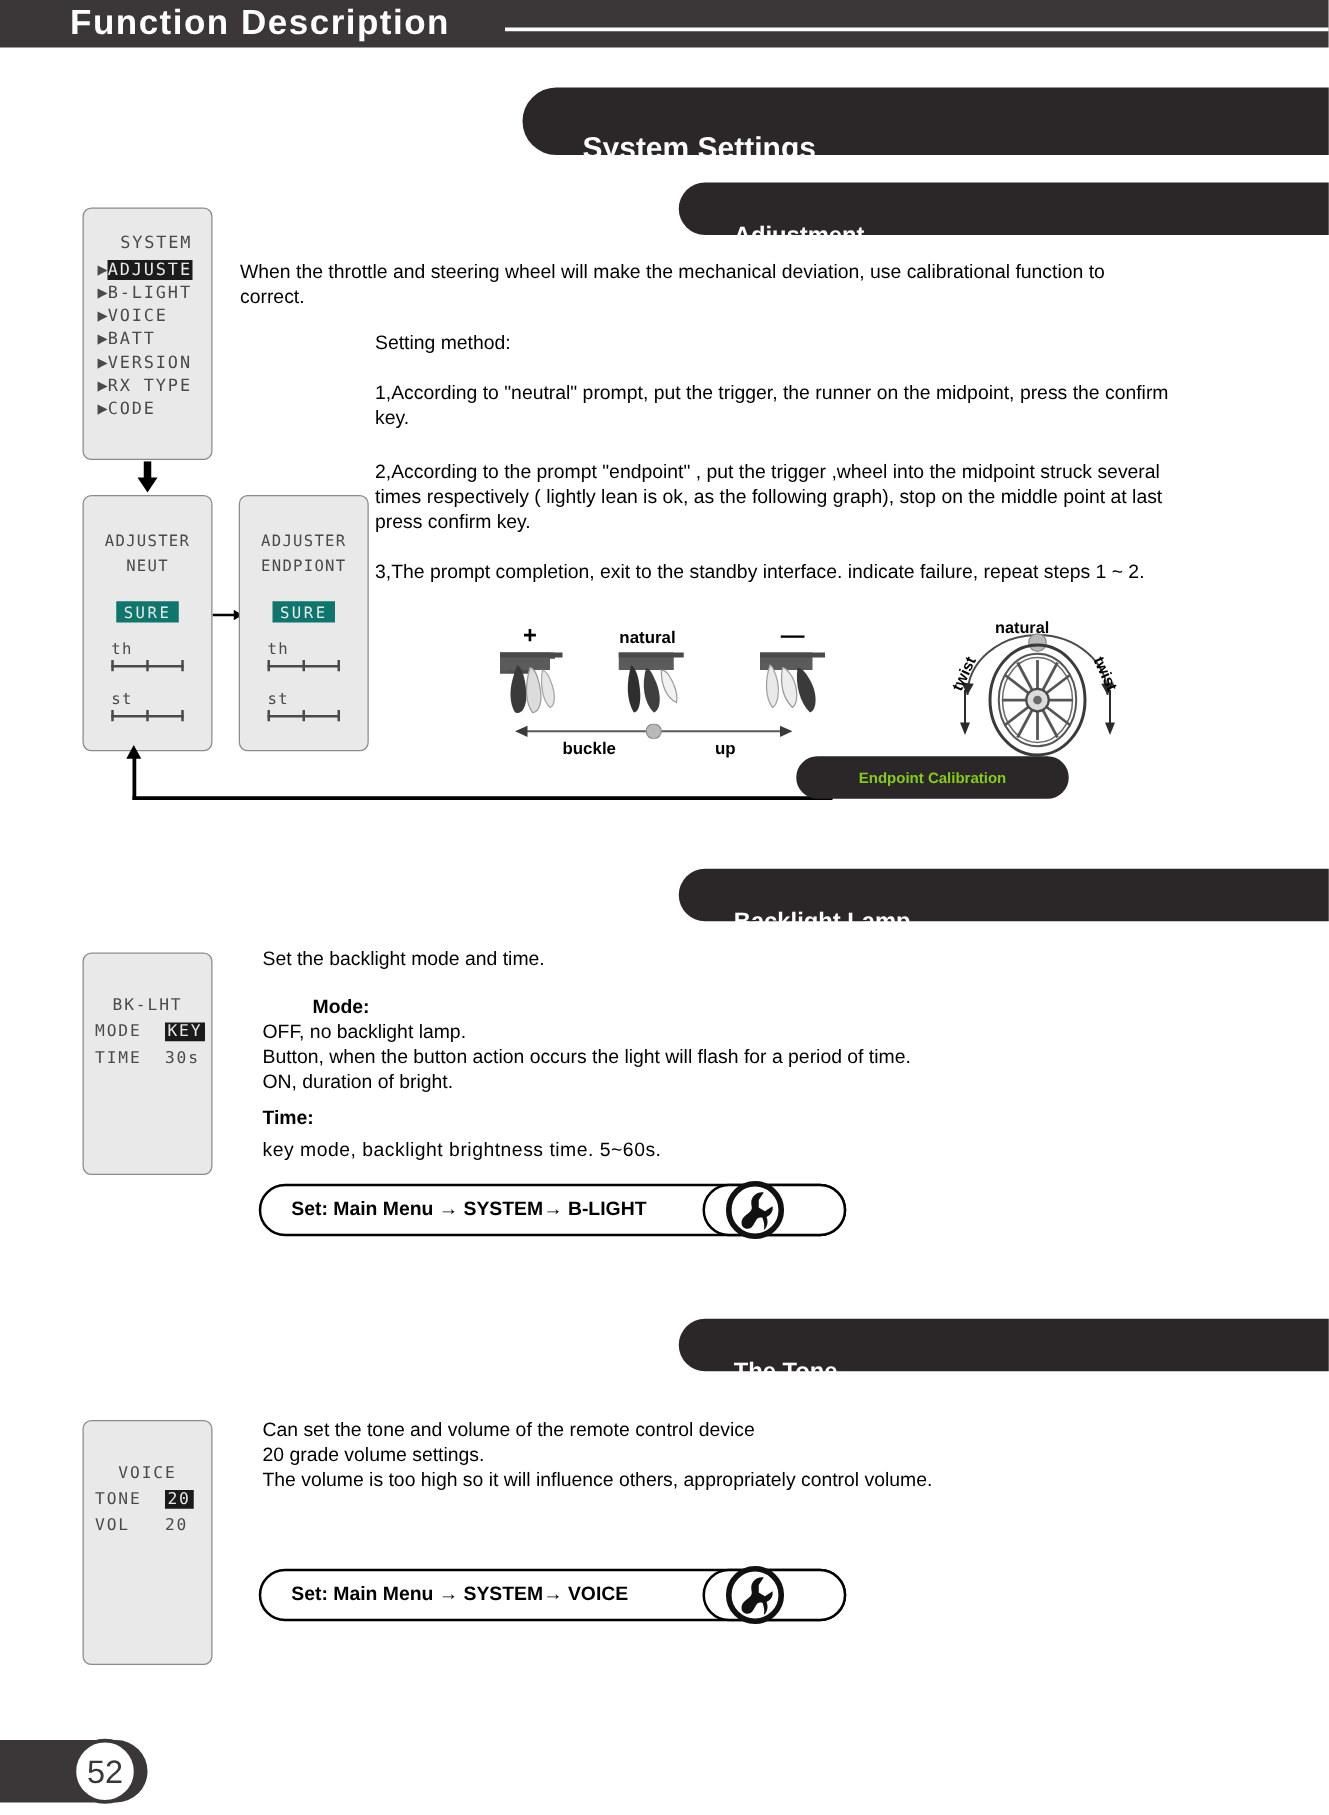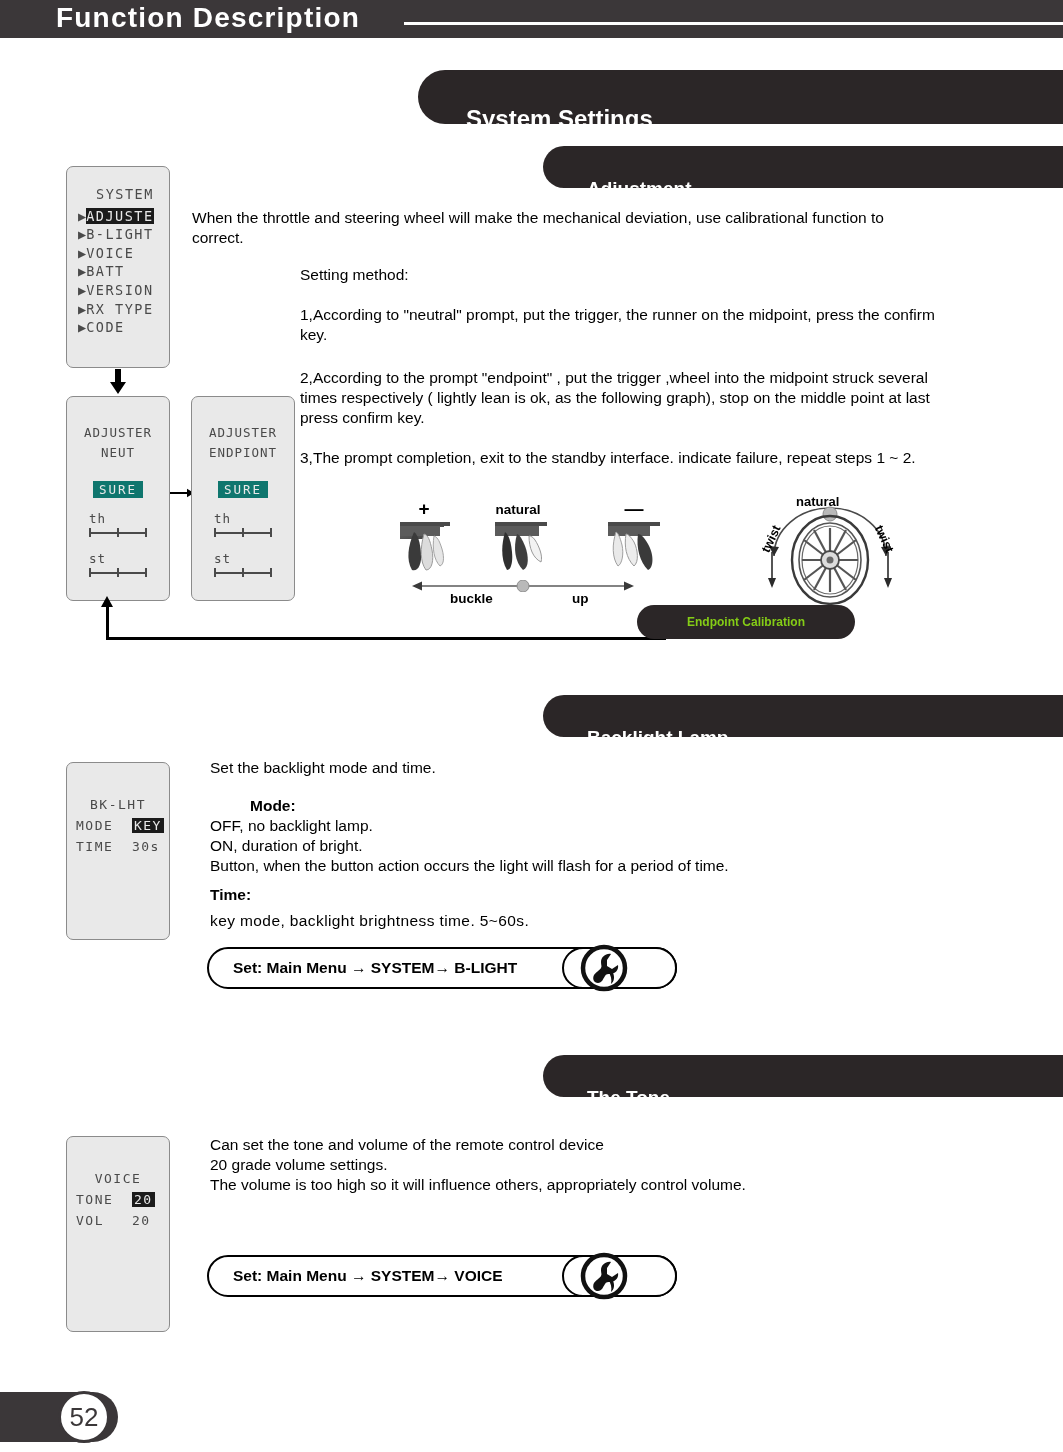--- a/index.html
+++ b/index.html
@@ -356,22 +356,22 @@
   <div class="lcd" id="lcd-bklht">
     <div class="mini-ttl">BK-LHT</div>
     <div class="mini-row"><span>MODE</span>  <b>KEY</b></div>
     <div class="mini-row"><span>TIME</span>  <span>30s</span></div>
   </div>
 
   <div class="txt" id="bl-intro">Set the backlight mode and time.</div>
   <div class="txt" id="bl-mode-h">Mode:</div>
   <div class="txt" id="bl-mode-l">
     <div>OFF, no backlight lamp.</div>
+    <div>Button, when the button action occurs  the light will flash  for a period of time.</div>
     <div>ON, duration of bright.</div>
-    <div>Button, when the button action occurs  the light will flash  for a period of time.</div>
   </div>
   <div class="txt" id="bl-time-h">Time:</div>
   <div class="txt" id="bl-time-l">key mode, backlight brightness time. 5~60s.</div>
 
   <div class="setpill" id="setpill-b">
     <div class="bar"></div>
     <div class="inner"></div>
     <div class="lbl">Set: Main Menu → SYSTEM→ B-LIGHT</div>
     <div class="wrench">
       <svg width="48" height="48" viewBox="0 0 48 48">

